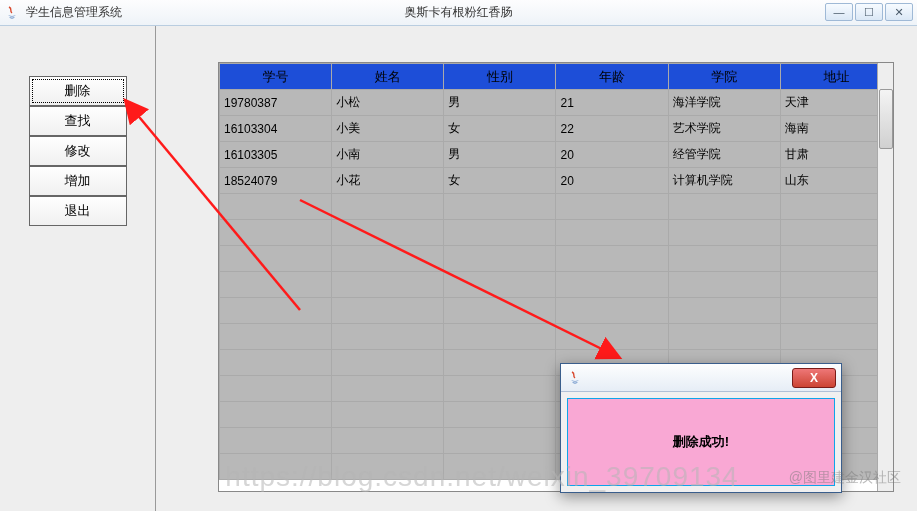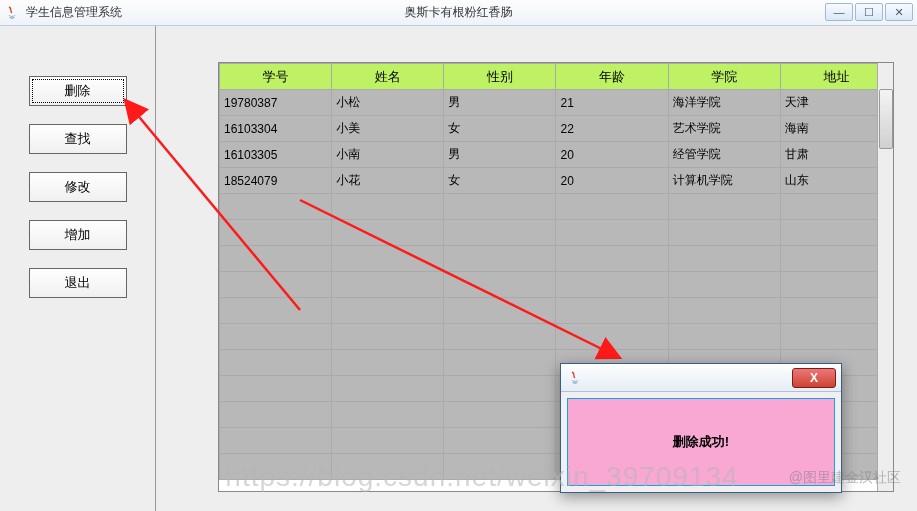--- a/index.html
+++ b/index.html
@@ -45,21 +45,20 @@
     background: #eeeeee;
   }
   .sidebar {
     width: 156px;
     background: #eeeeee;
     border-right: 1px solid #999;
     padding-top: 50px;
     display: flex;
     flex-direction: column;
     align-items: center;
-    gap: 18px;
   }
   .side-btn {
     width: 98px; height: 30px;
     background: linear-gradient(#fefefe,#f0f0f0);
     border: 1px solid #666;
     font-size: 13px;
     display:flex; align-items:center; justify-content:center;
     cursor: pointer;
   }
   .side-btn.focus {
@@ -78,21 +77,21 @@
     background:#fff;
     position: relative;
     overflow: hidden;
   }
   table {
     border-collapse: collapse;
     width: 100%;
     table-layout: fixed;
   }
   th {
-    background: #bef264;
+    background: #1d4ed8;
     border: 1px solid #aaa;
     height: 26px;
     font-weight: normal;
     font-size: 13px;
     text-align: center;
   }
   td {
     border: 1px solid #aaa;
     height: 26px;
     background: #b8b8b8;

